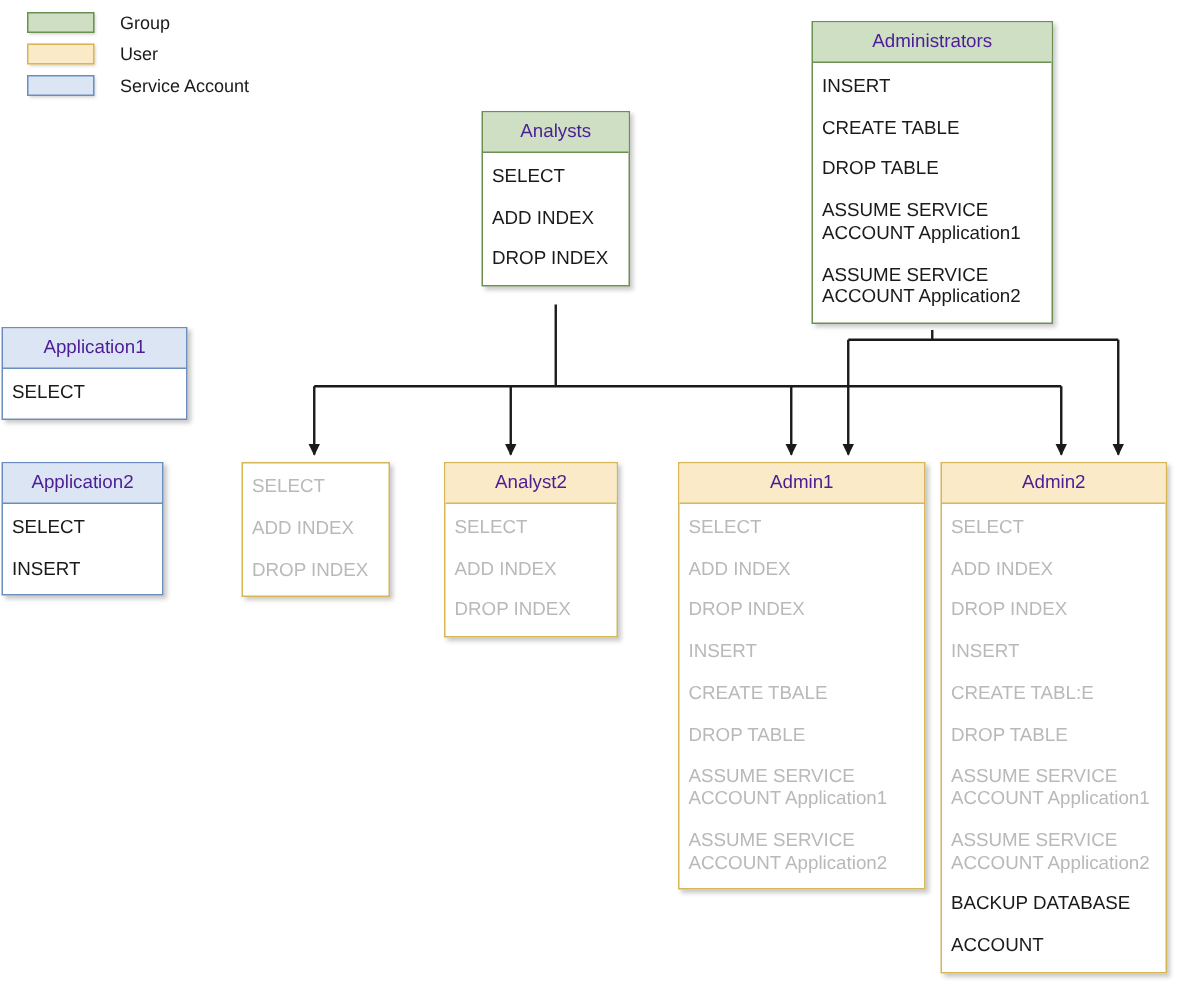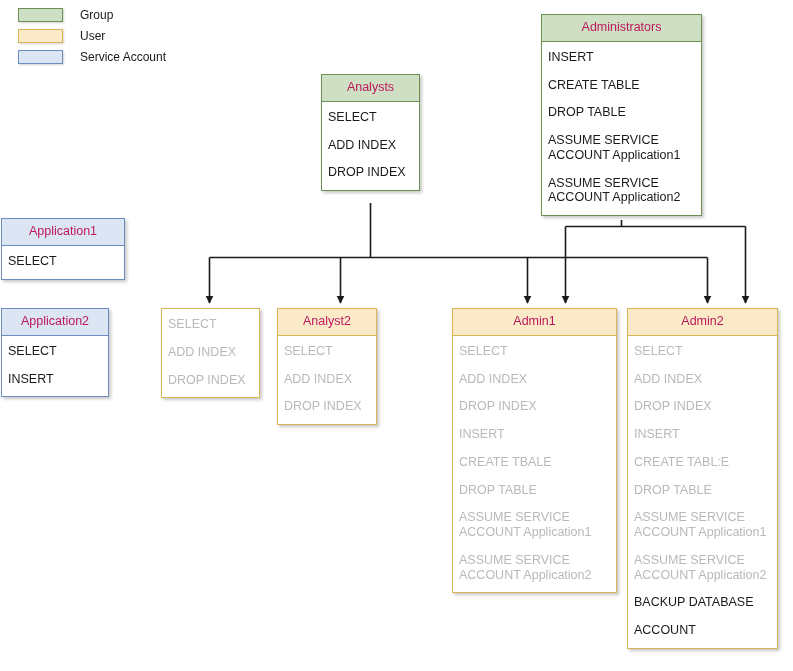--- a/index.html
+++ b/index.html
@@ -59,21 +59,21 @@
     border-style: solid;
     border-width: 1px;
   }
   .node-title {
     box-sizing: border-box;
     text-align: center;
     font-size: 12.5px;
     padding: 6px 4px 6px 4px;
     border-bottom-style: solid;
     border-bottom-width: 1px;
-    color: #be185d;
+    color: #4c1d95;
     line-height: 1.1;
   }
   .node-body {
     box-sizing: border-box;
     padding: 8px 6px 8px 6px;
   }
   .perm {
     font-size: 12.5px;
     line-height: 1.18;
     margin-bottom: 13px;
@@ -184,21 +184,21 @@
   </div>
 
   <div class="node type-user" style="left:161px; top:308px; width:99px;">
     <div class="node-body">
       <div class="perm inherited">SELECT</div>
       <div class="perm inherited">ADD INDEX</div>
       <div class="perm inherited">DROP INDEX</div>
     </div>
   </div>
 
-  <div class="node type-user" style="left:277px; top:308px; width:100px;">
+  <div class="node type-user" style="left:296px; top:308px; width:116px;">
     <div class="node-title">Analyst2</div>
     <div class="node-body">
       <div class="perm inherited">SELECT</div>
       <div class="perm inherited">ADD INDEX</div>
       <div class="perm inherited">DROP INDEX</div>
     </div>
   </div>
 
   <div class="node type-user" style="left:452px; top:308px; width:165px;">
     <div class="node-title">Admin1</div>

